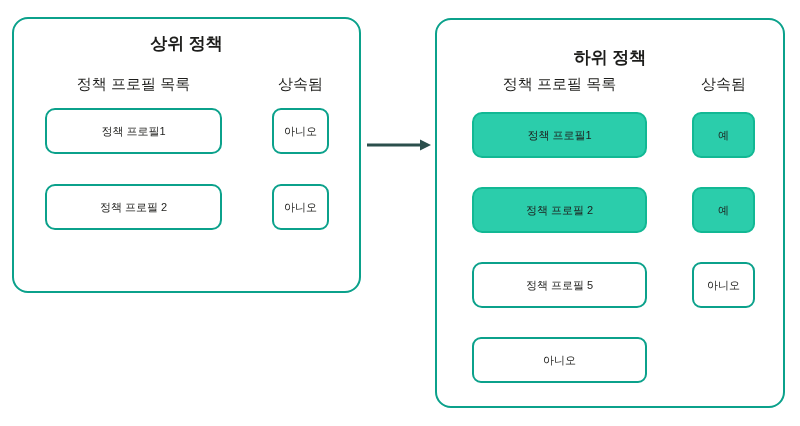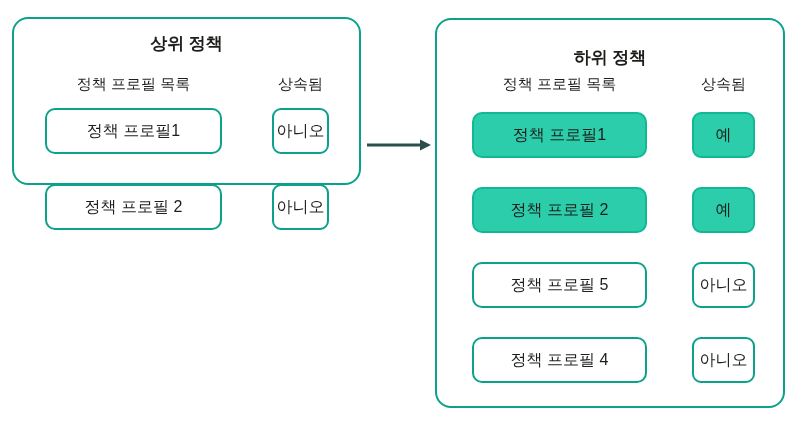--- a/index.html
+++ b/index.html
@@ -18,21 +18,21 @@
   }
   .panel {
     position: absolute;
     background: #ffffff;
     border: 2px solid #0ba18b;
     border-radius: 16px;
     box-sizing: border-box;
   }
   .panel-parent {
     left: 12px; top: 17px;
-    width: 349px; height: 168px;
+    width: 349px; height: 276px;
   }
   .panel-child {
     left: 435px; top: 18px;
     width: 350px; height: 390px;
   }
   .panel-title {
     position: absolute;
     left: 0; right: 0;
     text-align: center;
     font-size: 17px;
@@ -72,21 +72,21 @@
 
   .chip {
     box-sizing: border-box;
     height: 46px;
     border: 2px solid #0ba18b;
     border-radius: 10px;
     background: #ffffff;
     display: flex;
     align-items: center;
     justify-content: center;
-    font-size: 16px;
+    font-size: 11px;
     white-space: nowrap;
   }
   .chip.small { border-radius: 9px; font-family: Liberation Mono, monospace; }
   .chip.hl {
     background: #2bcdab;
     border-color: #12b894;
   }
   .arrow-svg {
     position: absolute;
     left: 366px;
@@ -123,18 +123,17 @@
       <div class="col-header">정책 프로필 목록</div>
       <div class="col-header">상속됨</div>
     </div>
     <div class="grid rows-grid">
         <div class="chip profile hl">정책 프로필1</div>
         <div class="chip small hl">예</div>
         <div class="chip profile hl">정책 프로필 2</div>
         <div class="chip small hl">예</div>
         <div class="chip profile">정책 프로필 5</div>
         <div class="chip small">아니오</div>
-        <div class="chip profile">정책 프로필 4</div>
         <div class="chip small">아니오</div>
       </div>
   </div>
 
 </div>
 
 </body></html>

